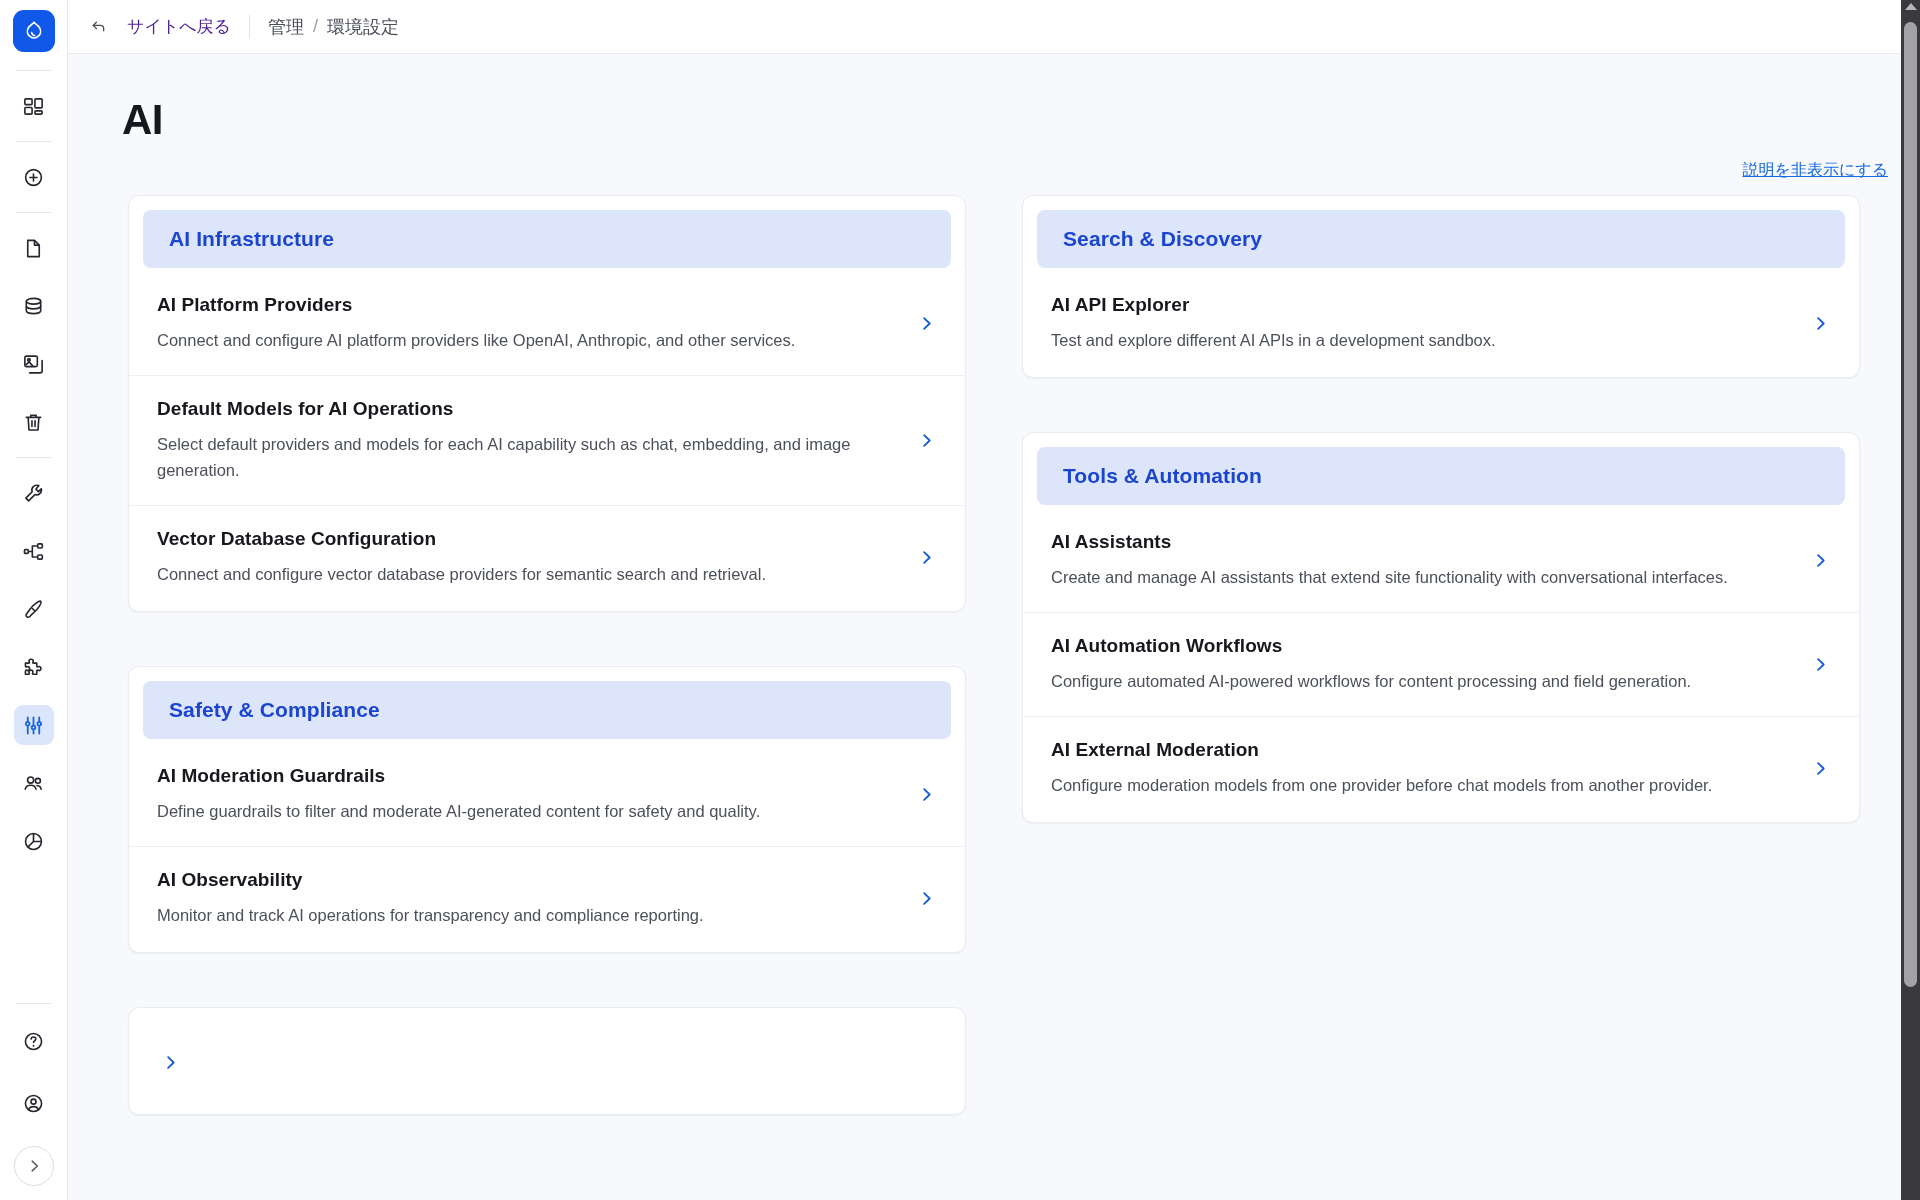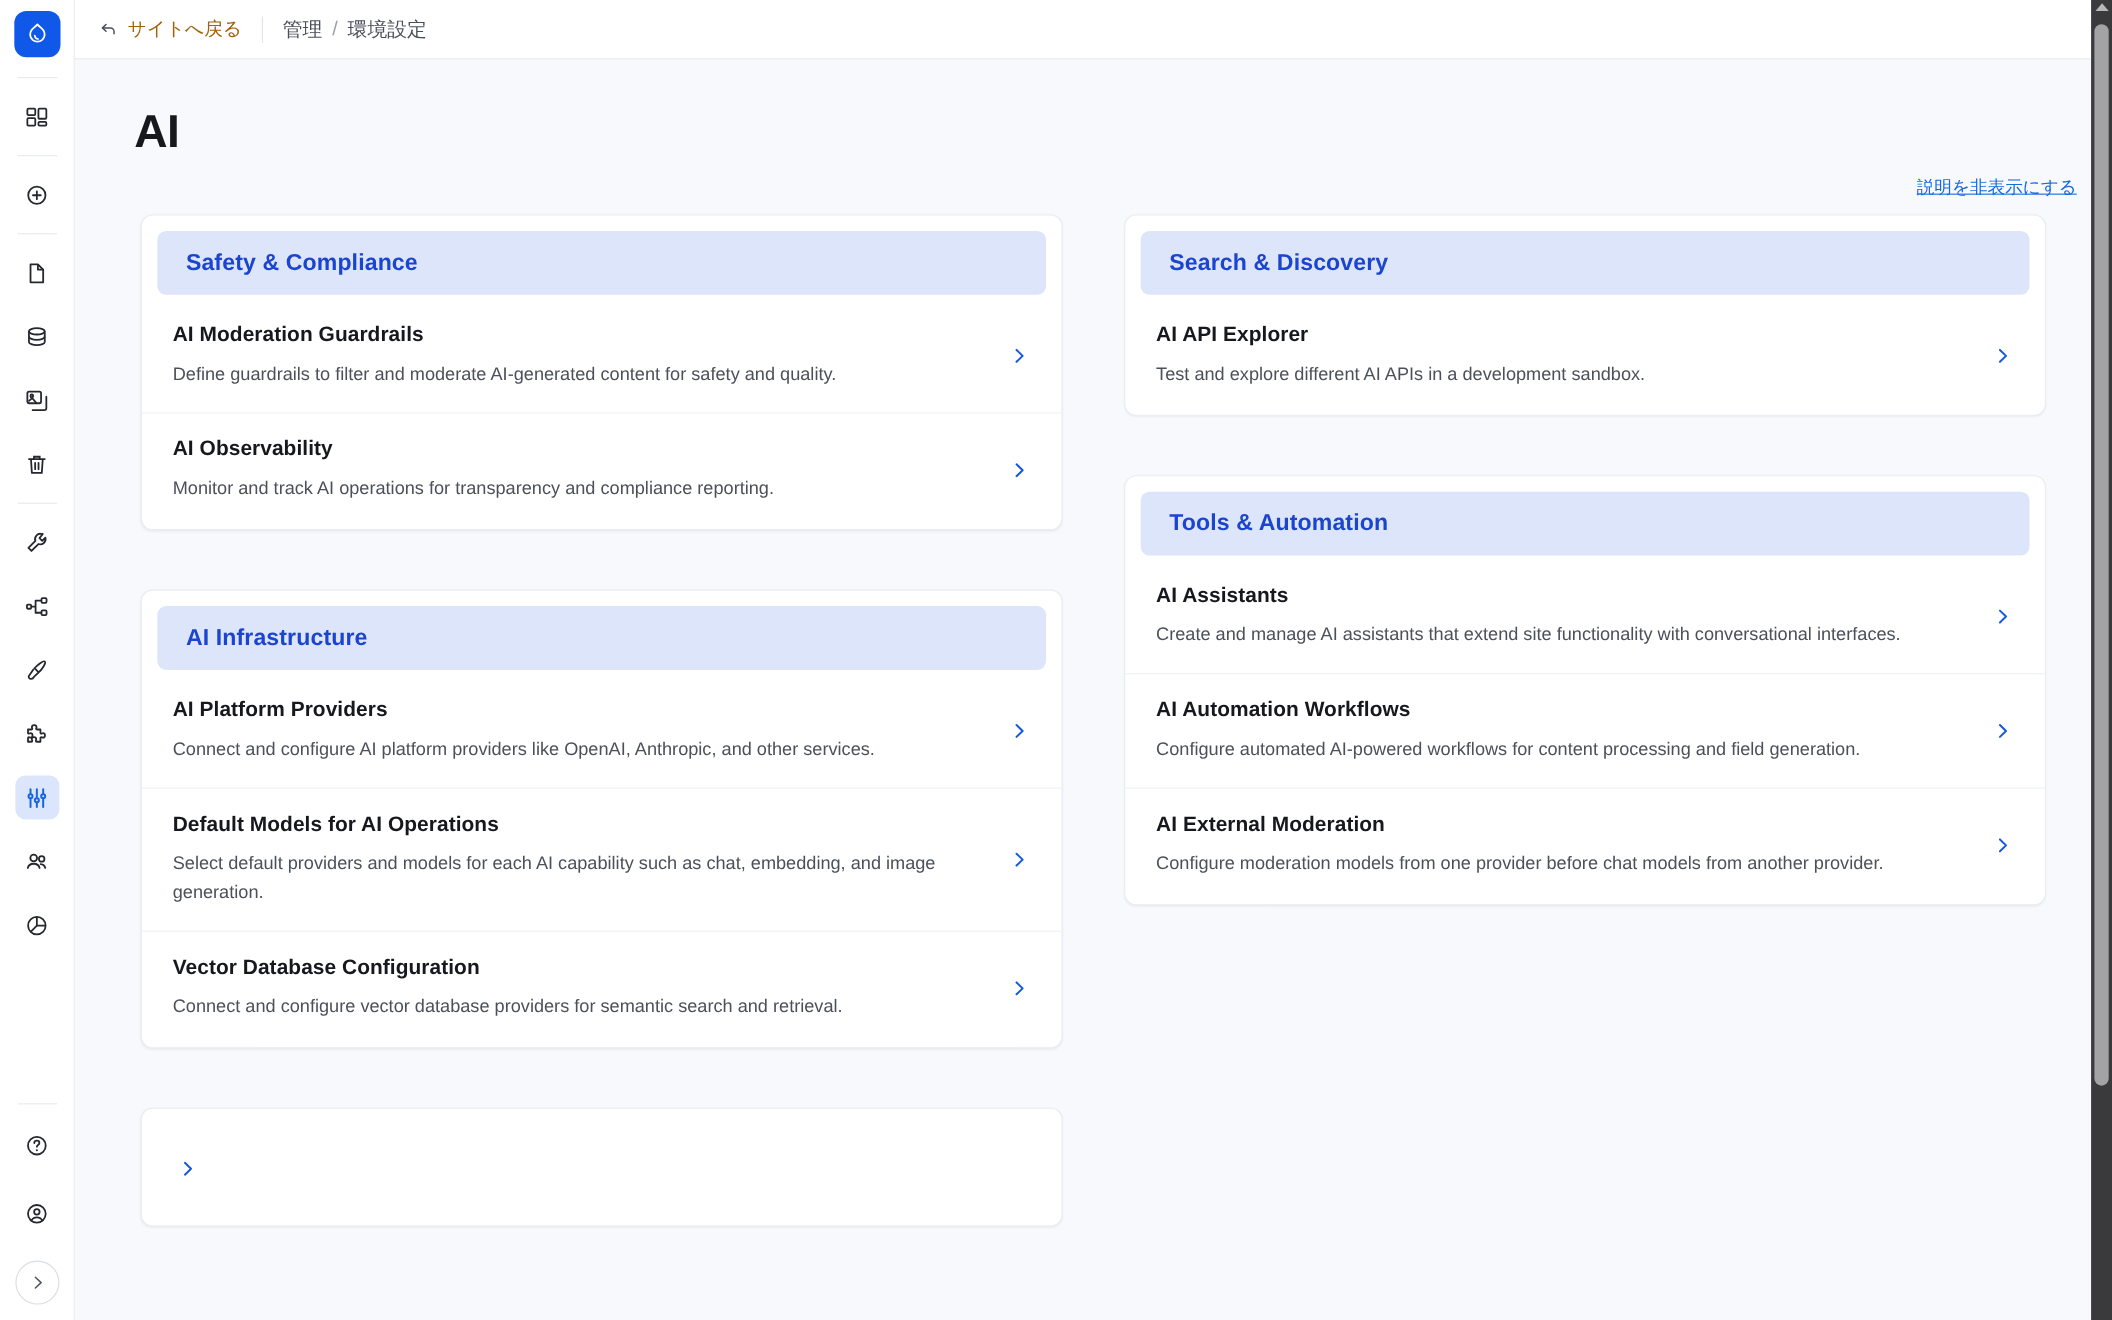--- a/index.html
+++ b/index.html
@@ -55,22 +55,22 @@
   .main { flex: 1 1 auto; height: 1200px; position: relative; background: #f7f9fc; overflow: hidden; }
 
   .topbar {
     height: 54px; background: #ffffff;
     border-bottom: 1px solid #e6e9ee;
     display: flex; align-items: center;
     padding-left: 22px;
     font-size: 17px;
   }
   .back-link {
-    display: flex; align-items: center; gap: 9px;
-    color: #a16207; cursor: pointer; font-size: 17px;
+    display: flex; align-items: center; gap: 20px;
+    color: #4c1d95; cursor: pointer; font-size: 17px;
   }
   .back-link svg { width: 17px; height: 17px; }
   .topbar-div { width: 1px; height: 24px; background: #dfe3e9; margin: 0 18px; }
   .crumbs { display: flex; align-items: center; gap: 9px; color: #4a4e59; font-size: 18px; }
   .crumbs .sep { color: #9aa0ab; }
   .crumb { cursor: pointer; }
 
   .page-title {
     font-size: 42px; font-weight: 700; letter-spacing: -0.5px;
     color: #16181d;
@@ -328,78 +328,78 @@
     <h1 class="page-title">AI</h1>
 
     <div class="hide-desc-row">
       <a class="hide-desc">説明を非表示にする</a>
     </div>
 
     <div class="grid">
       <div class="col" id="left-column">
           <section class="card">
             <div class="card-head">
-              <h2>Safety &amp; Compliance</h2>
+              <h2>AI Infrastructure</h2>
             </div>
             <div class="rows">
               <div class="row">
                 <div class="row-text">
-                  <div class="row-title">AI Moderation Guardrails</div>
-                  <div class="row-desc">Define guardrails to filter and moderate AI-generated content for safety and quality.</div>
-                </div>
-                <div class="row-chev">
-                  <svg viewBox="0 0 24 24" fill="none" stroke="#1559dd" stroke-width="2.3">
-                    <path d="M9 5.2l7 6.8-7 6.8" stroke-linecap="round" stroke-linejoin="round"></path>
-                  </svg>
-                </div>
-              </div>
-              <div class="row">
-                <div class="row-text">
-                  <div class="row-title">AI Observability</div>
-                  <div class="row-desc">Monitor and track AI operations for transparency and compliance reporting.</div>
+                  <div class="row-title">AI Platform Providers</div>
+                  <div class="row-desc">Connect and configure AI platform providers like OpenAI, Anthropic, and other services.</div>
+                </div>
+                <div class="row-chev">
+                  <svg viewBox="0 0 24 24" fill="none" stroke="#1559dd" stroke-width="2.3">
+                    <path d="M9 5.2l7 6.8-7 6.8" stroke-linecap="round" stroke-linejoin="round"></path>
+                  </svg>
+                </div>
+              </div>
+              <div class="row">
+                <div class="row-text">
+                  <div class="row-title">Default Models for AI Operations</div>
+                  <div class="row-desc">Select default providers and models for each AI capability such as chat, embedding, and image generation.</div>
+                </div>
+                <div class="row-chev">
+                  <svg viewBox="0 0 24 24" fill="none" stroke="#1559dd" stroke-width="2.3">
+                    <path d="M9 5.2l7 6.8-7 6.8" stroke-linecap="round" stroke-linejoin="round"></path>
+                  </svg>
+                </div>
+              </div>
+              <div class="row">
+                <div class="row-text">
+                  <div class="row-title">Vector Database Configuration</div>
+                  <div class="row-desc">Connect and configure vector database providers for semantic search and retrieval.</div>
                 </div>
                 <div class="row-chev">
                   <svg viewBox="0 0 24 24" fill="none" stroke="#1559dd" stroke-width="2.3">
                     <path d="M9 5.2l7 6.8-7 6.8" stroke-linecap="round" stroke-linejoin="round"></path>
                   </svg>
                 </div>
               </div>
             </div>
           </section>
           <section class="card">
             <div class="card-head">
-              <h2>AI Infrastructure</h2>
+              <h2>Safety &amp; Compliance</h2>
             </div>
             <div class="rows">
               <div class="row">
                 <div class="row-text">
-                  <div class="row-title">AI Platform Providers</div>
-                  <div class="row-desc">Connect and configure AI platform providers like OpenAI, Anthropic, and other services.</div>
-                </div>
-                <div class="row-chev">
-                  <svg viewBox="0 0 24 24" fill="none" stroke="#1559dd" stroke-width="2.3">
-                    <path d="M9 5.2l7 6.8-7 6.8" stroke-linecap="round" stroke-linejoin="round"></path>
-                  </svg>
-                </div>
-              </div>
-              <div class="row">
-                <div class="row-text">
-                  <div class="row-title">Default Models for AI Operations</div>
-                  <div class="row-desc">Select default providers and models for each AI capability such as chat, embedding, and image generation.</div>
-                </div>
-                <div class="row-chev">
-                  <svg viewBox="0 0 24 24" fill="none" stroke="#1559dd" stroke-width="2.3">
-                    <path d="M9 5.2l7 6.8-7 6.8" stroke-linecap="round" stroke-linejoin="round"></path>
-                  </svg>
-                </div>
-              </div>
-              <div class="row">
-                <div class="row-text">
-                  <div class="row-title">Vector Database Configuration</div>
-                  <div class="row-desc">Connect and configure vector database providers for semantic search and retrieval.</div>
+                  <div class="row-title">AI Moderation Guardrails</div>
+                  <div class="row-desc">Define guardrails to filter and moderate AI-generated content for safety and quality.</div>
+                </div>
+                <div class="row-chev">
+                  <svg viewBox="0 0 24 24" fill="none" stroke="#1559dd" stroke-width="2.3">
+                    <path d="M9 5.2l7 6.8-7 6.8" stroke-linecap="round" stroke-linejoin="round"></path>
+                  </svg>
+                </div>
+              </div>
+              <div class="row">
+                <div class="row-text">
+                  <div class="row-title">AI Observability</div>
+                  <div class="row-desc">Monitor and track AI operations for transparency and compliance reporting.</div>
                 </div>
                 <div class="row-chev">
                   <svg viewBox="0 0 24 24" fill="none" stroke="#1559dd" stroke-width="2.3">
                     <path d="M9 5.2l7 6.8-7 6.8" stroke-linecap="round" stroke-linejoin="round"></path>
                   </svg>
                 </div>
               </div>
             </div>
           </section>
           <section class="card">

